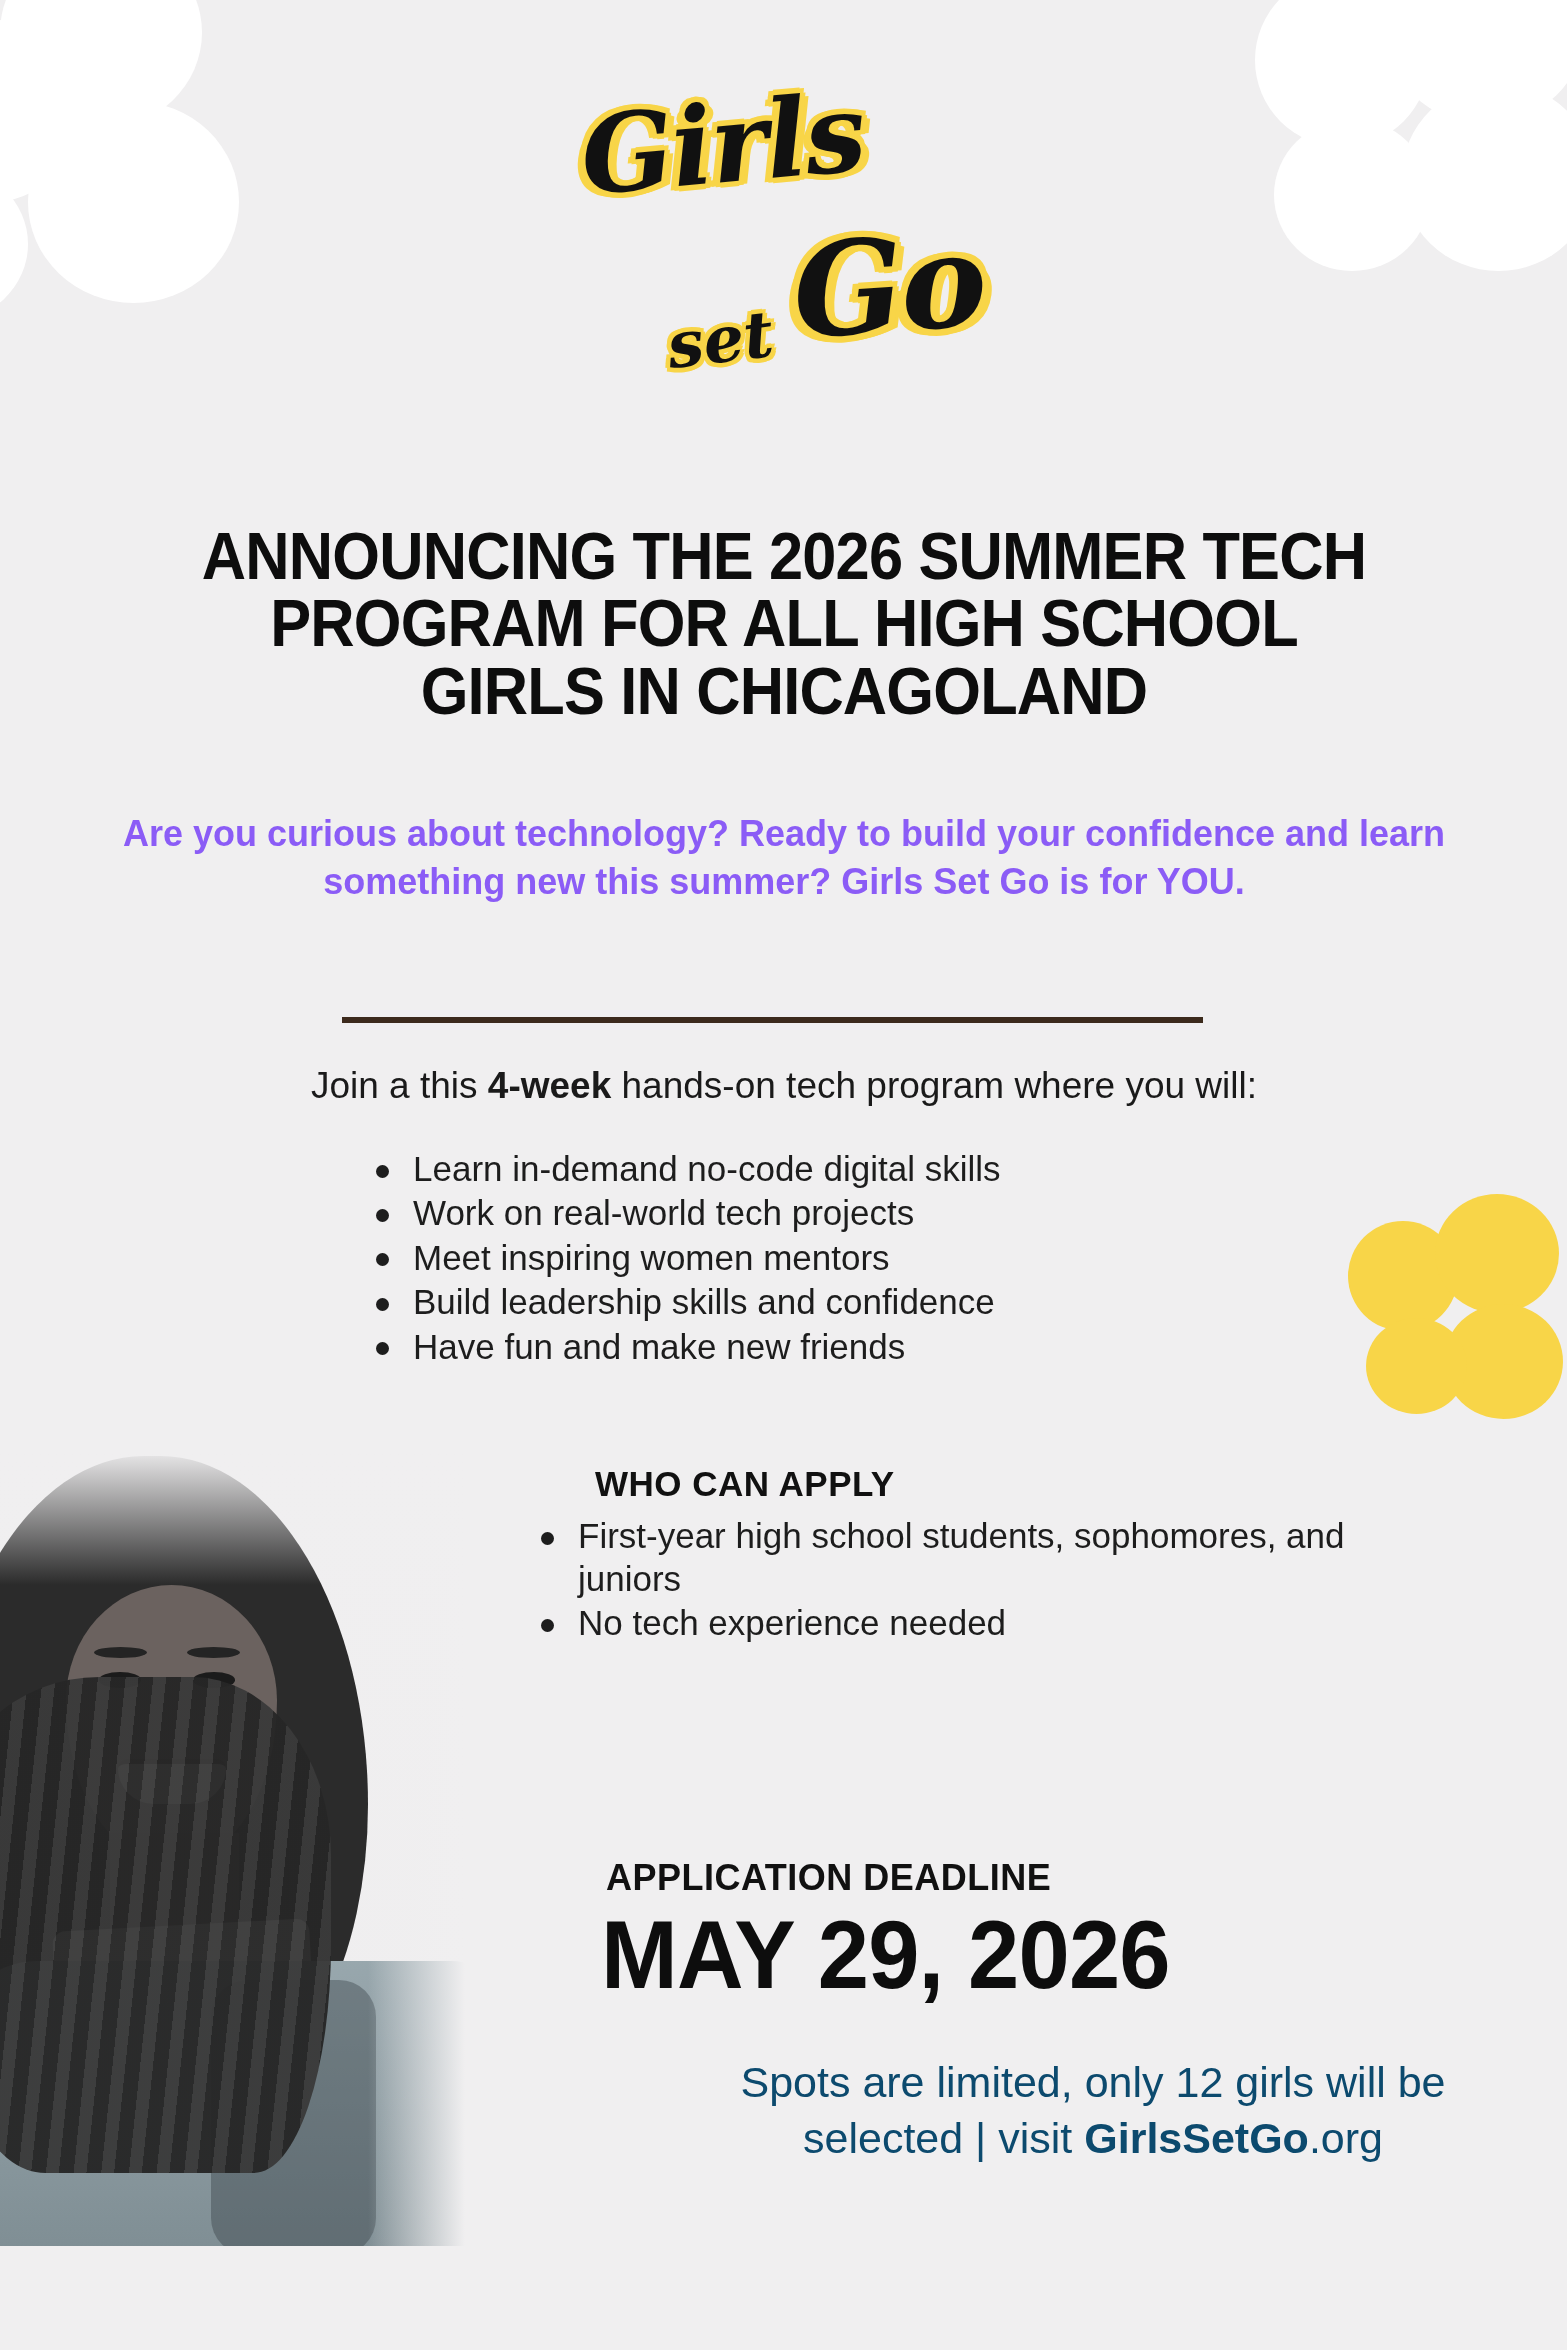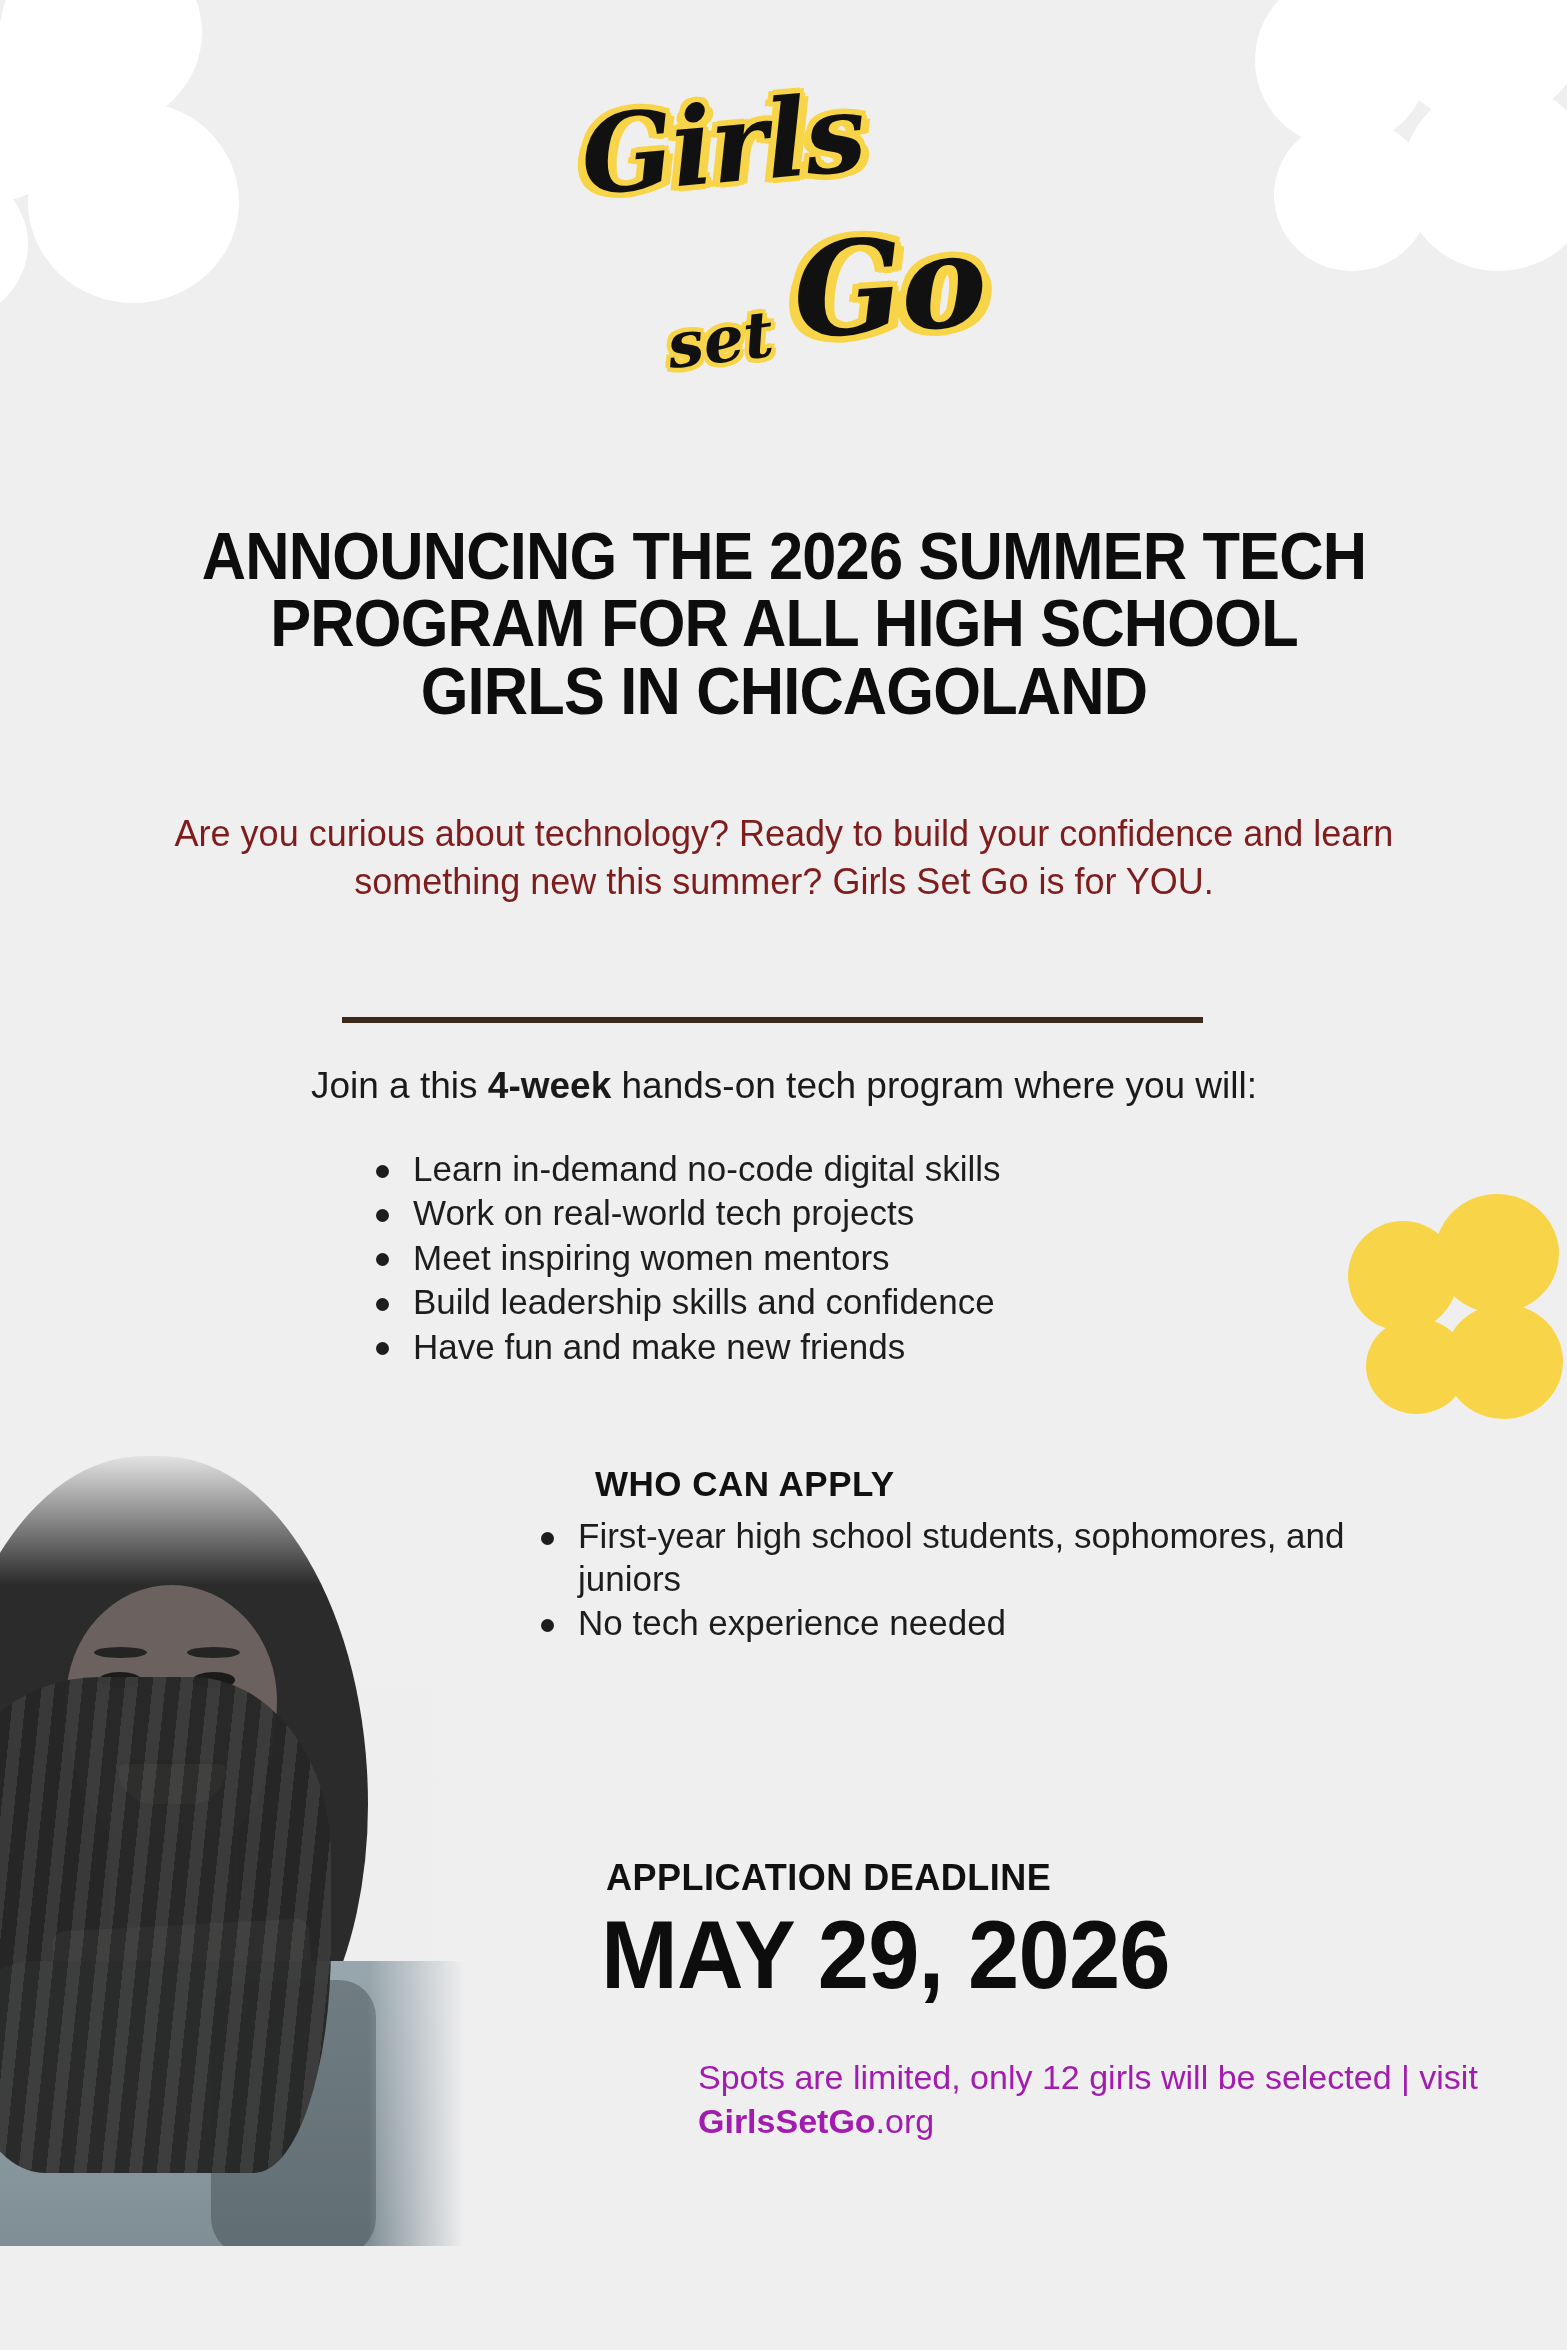--- a/index.html
+++ b/index.html
@@ -120,21 +120,22 @@
   }
 
   .subhead {
     position: absolute;
     left: 119px;
     right: 119px;
     top: 810px;
     text-align: center;
     font-size: 36px;
     line-height: 1.34;
-    color: #7f1d1d;
+    color: #8b5cf6;
+    font-weight: bold;
   }
 
   .divider {
     position: absolute;
     left: 342px;
     width: 861px;
     top: 1017px;
     height: 6.4px;
     background: #3c2a1c;
   }
@@ -219,23 +220,24 @@
     color: #0d0d0d;
     transform: scaleX(0.95);
     transform-origin: left center;
   }
 
   .spots {
     position: absolute;
     left: 698px;
     top: 2055px;
     width: 790px;
-    font-size: 34px;
+    font-size: 43px;
     line-height: 1.3;
-    color: #a21caf;
+    color: #0c4a6e;
+    text-align: center;
   }
   .spots b { font-weight: bold; }
 
   
   .photo {
     position: absolute;
     left: 0;
     bottom: 105px;
     width: 478px;
     height: 799px;

